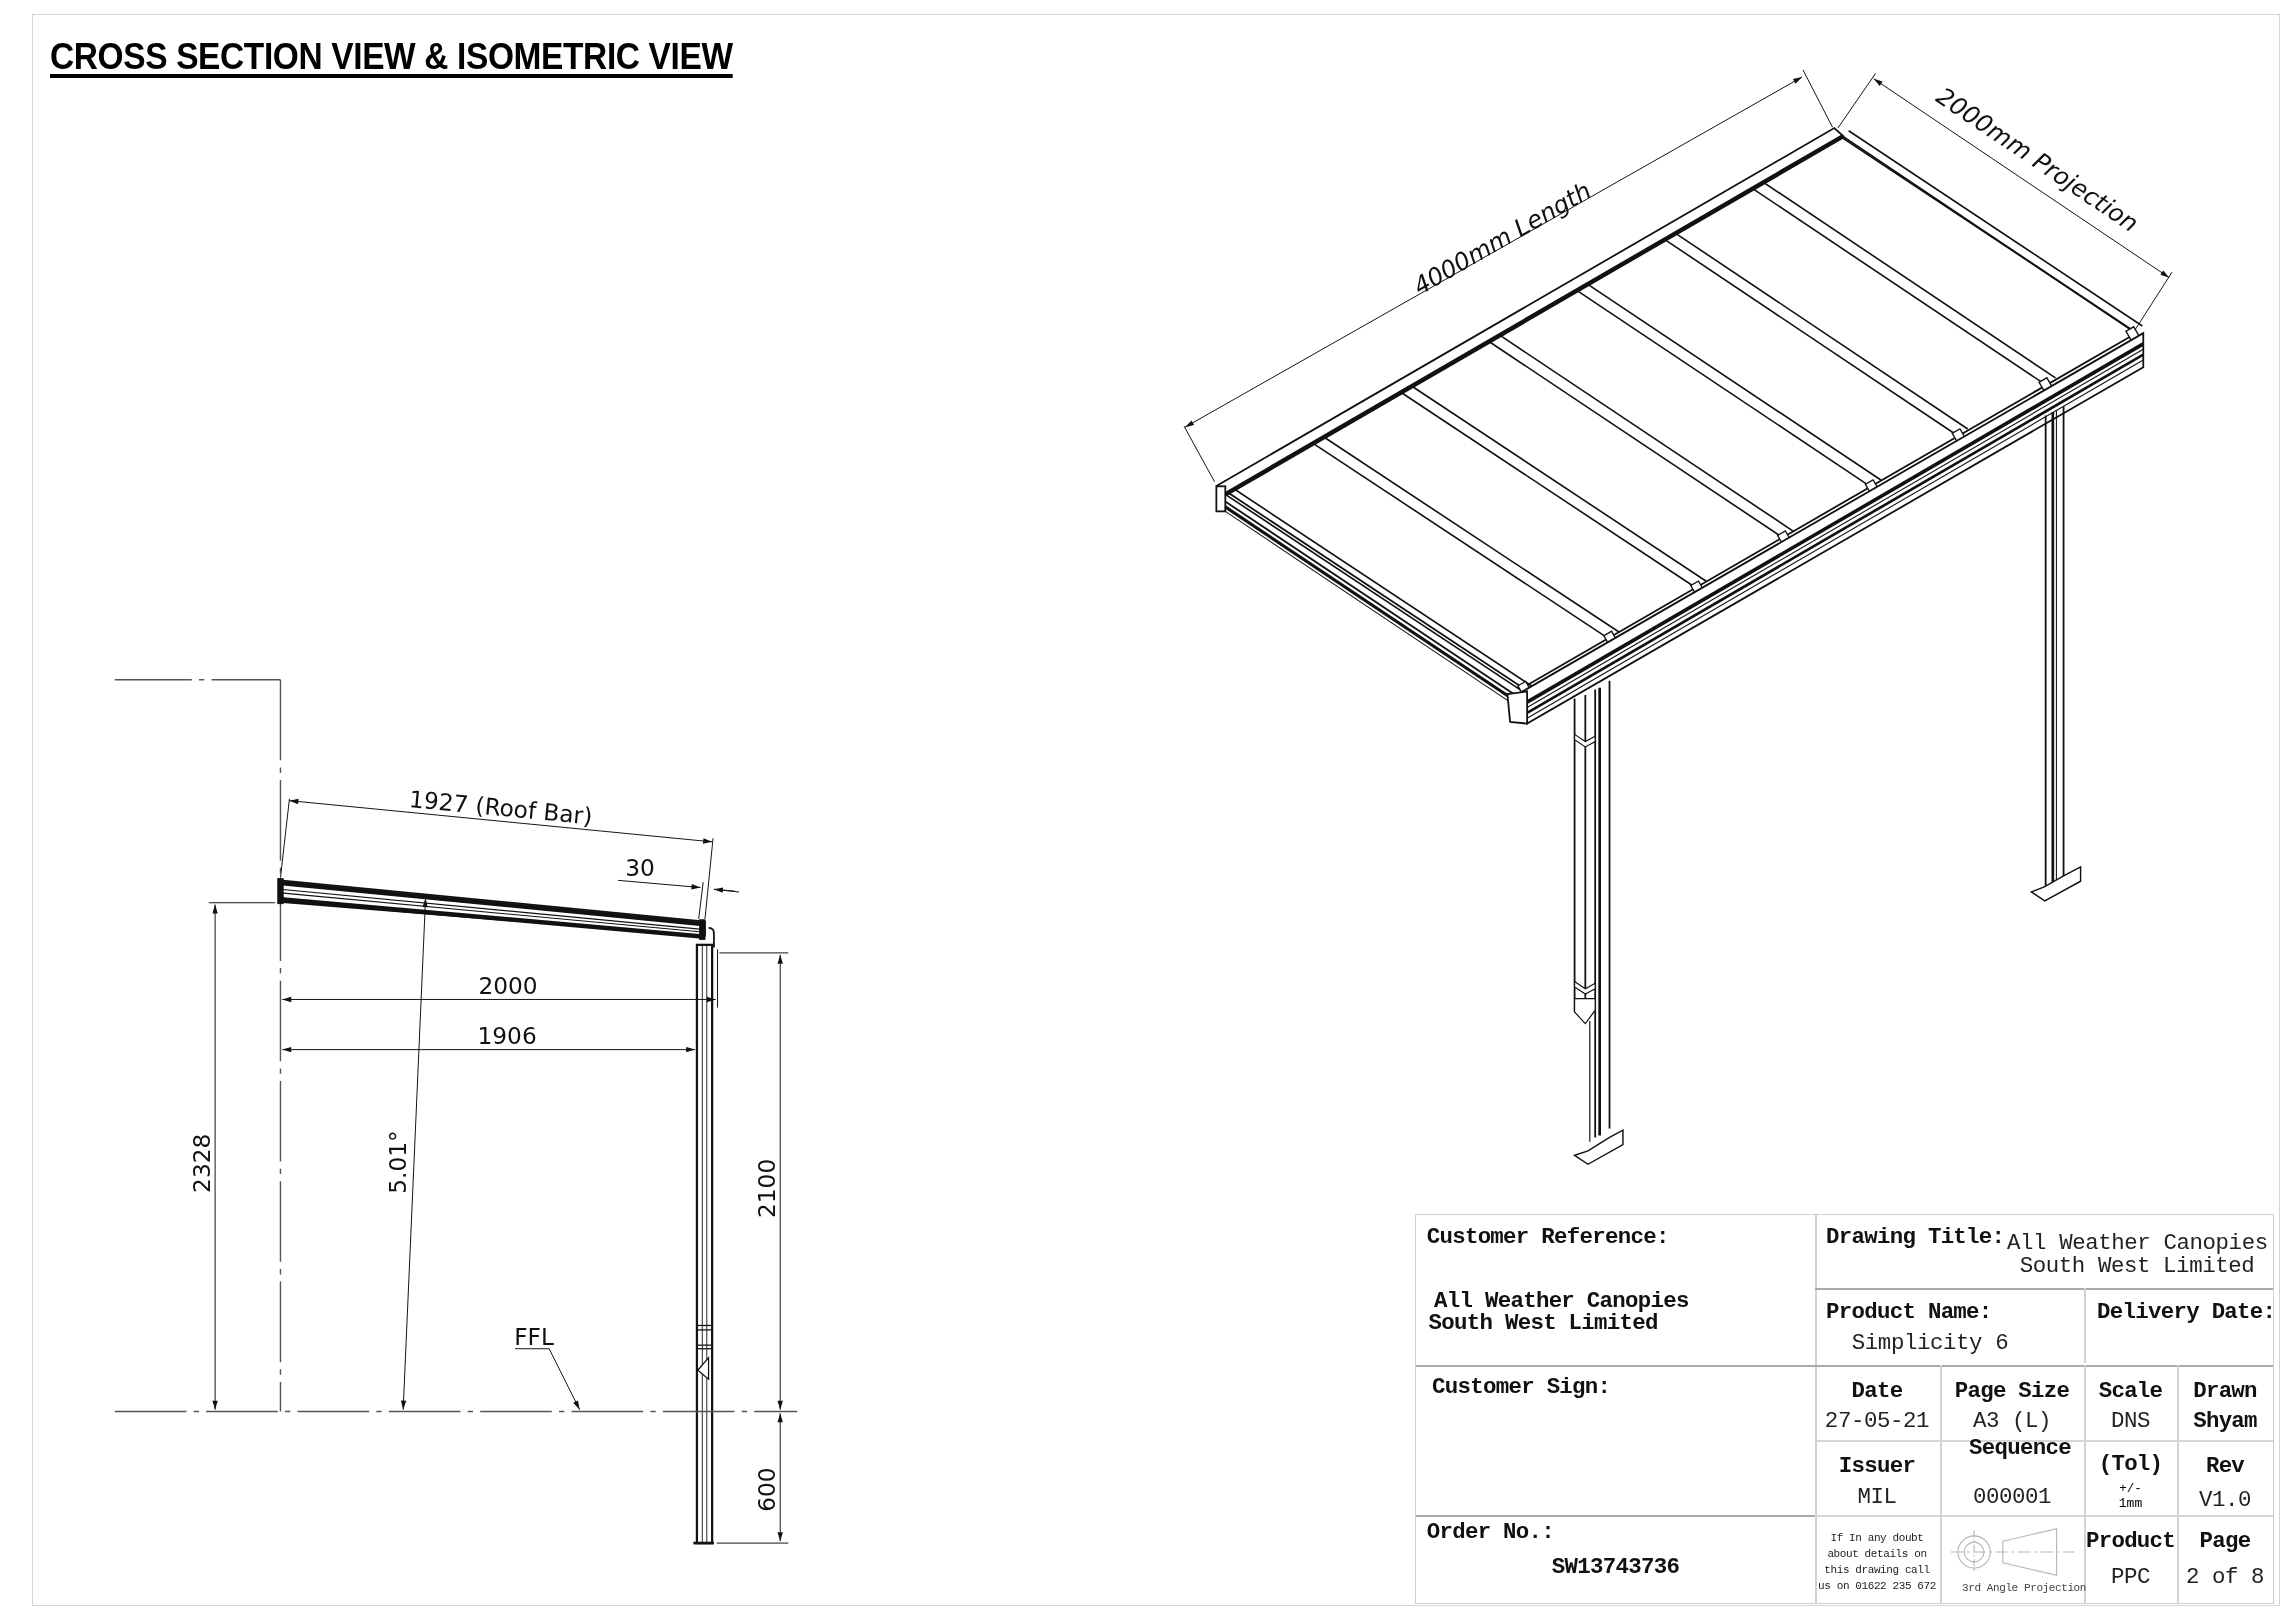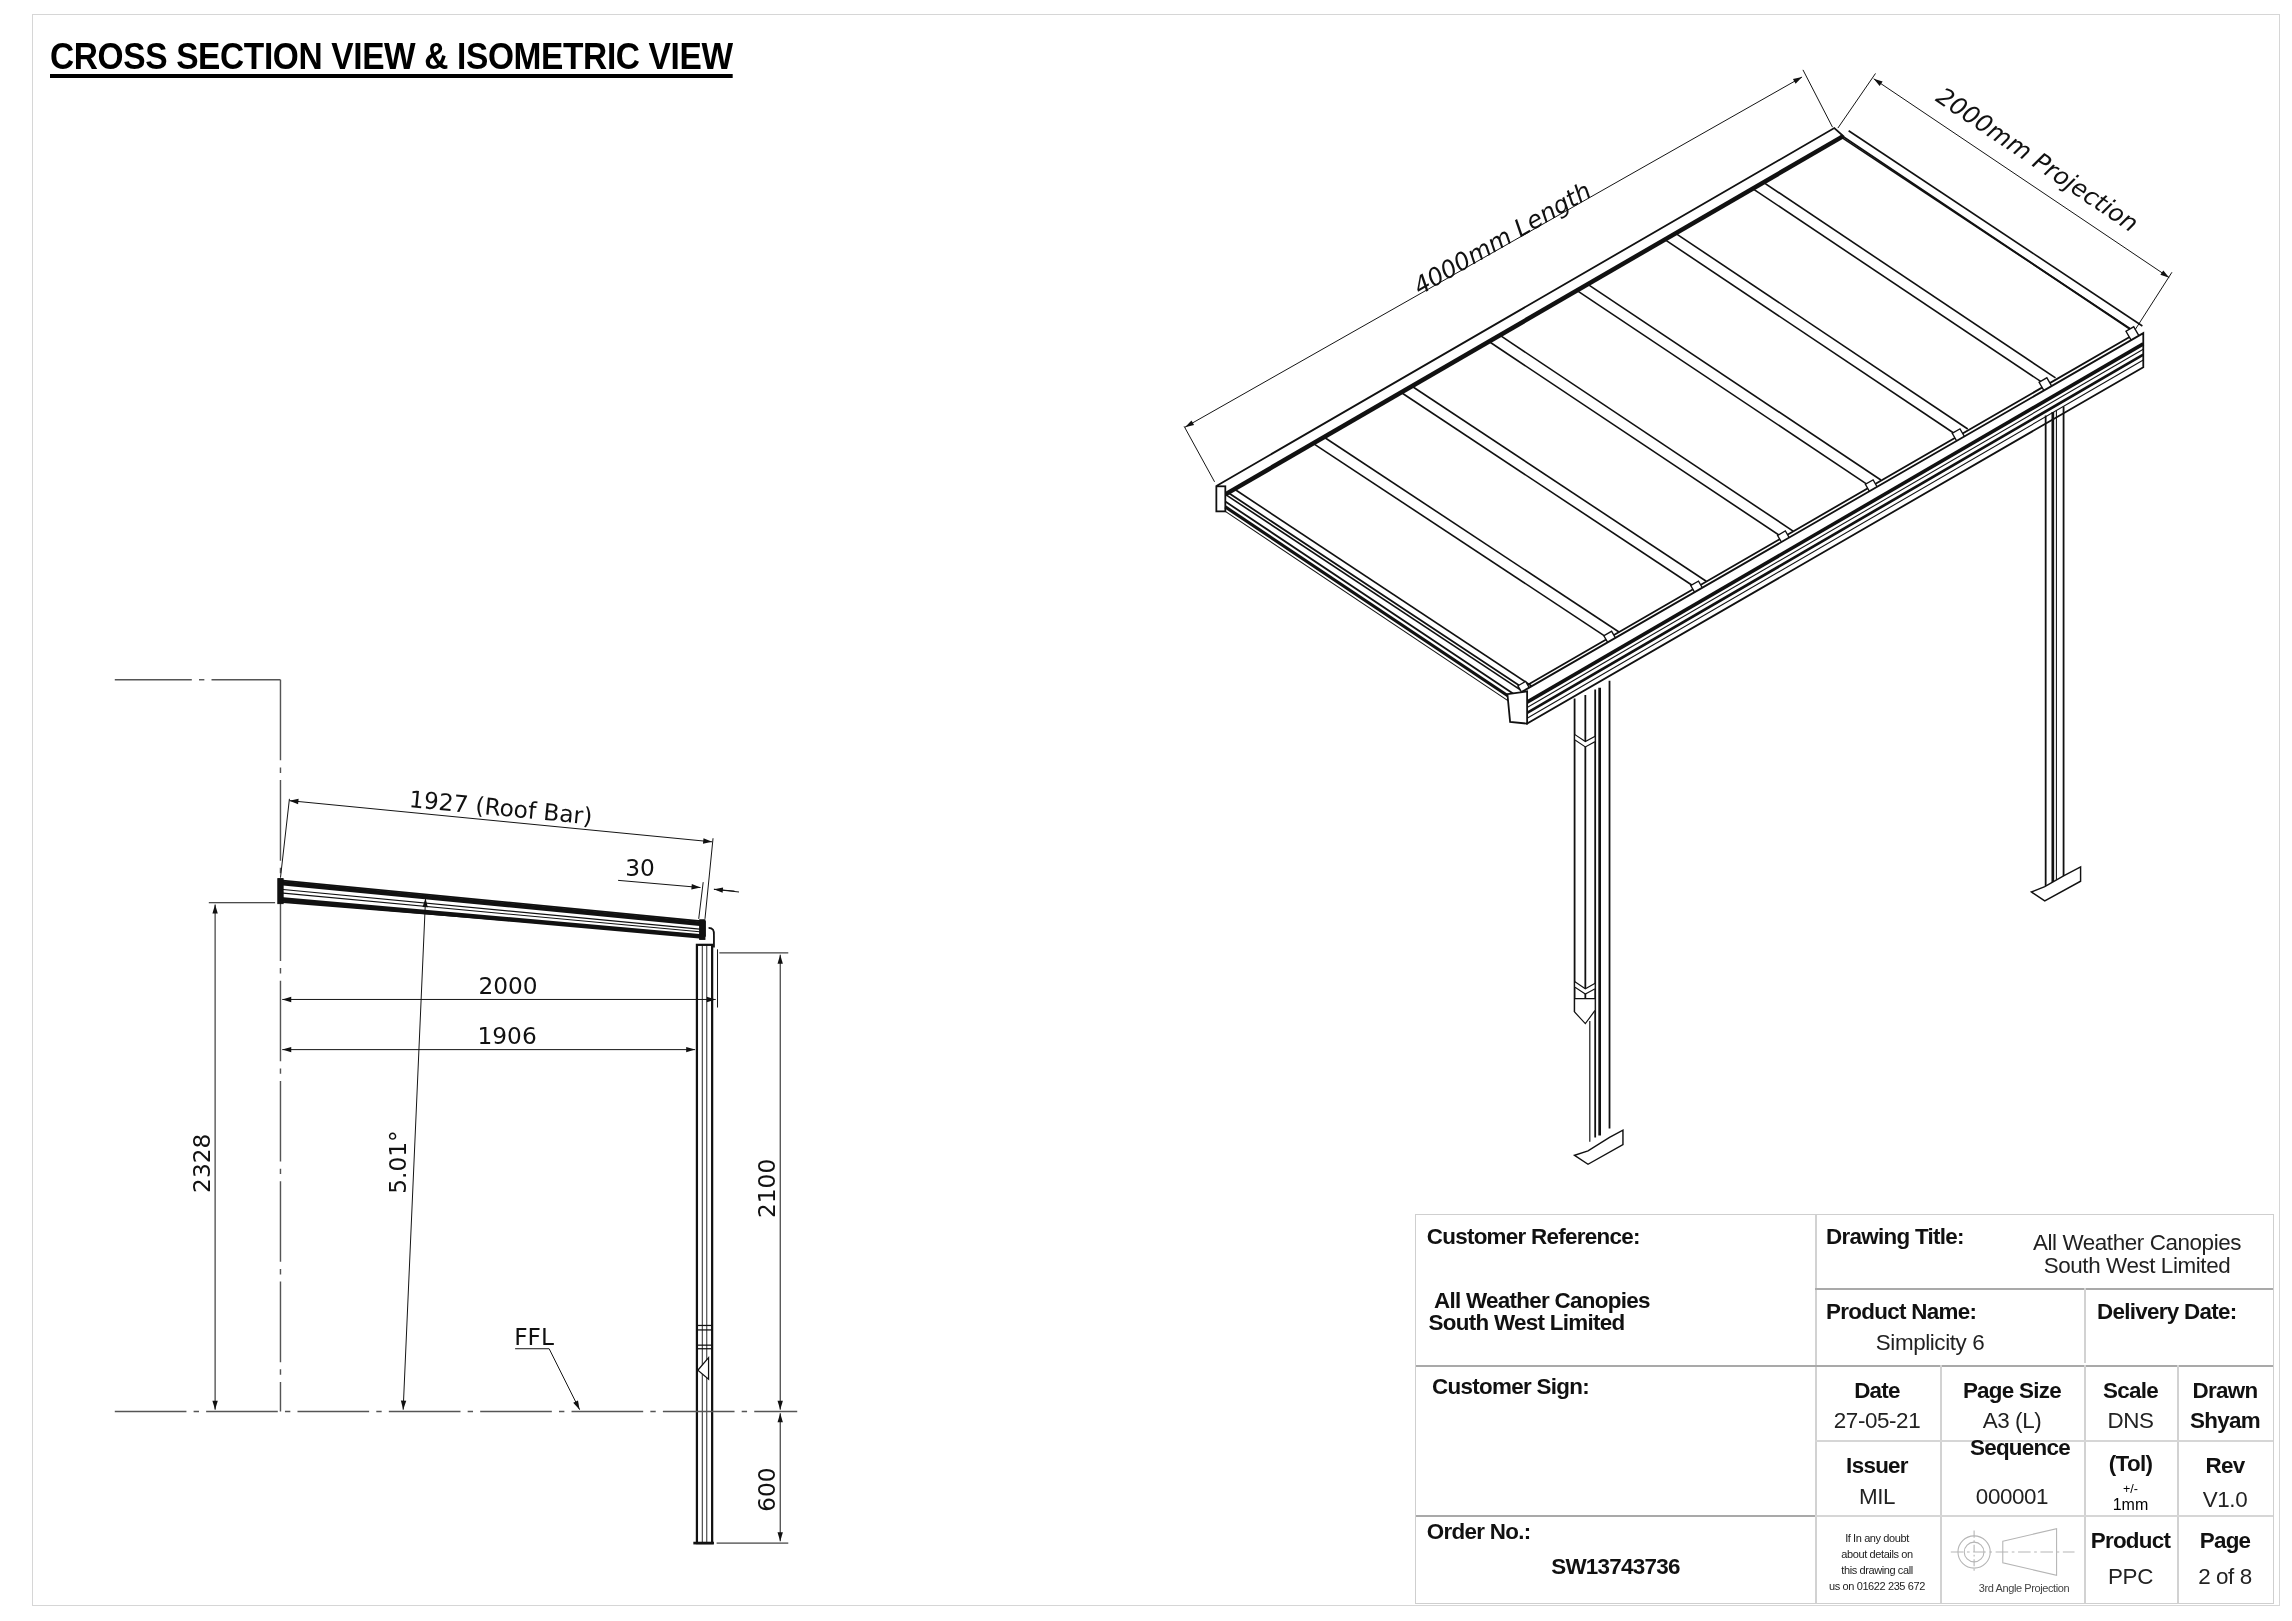--- a/index.html
+++ b/index.html
@@ -7,21 +7,21 @@
          font-family: "DejaVu Sans", sans-serif; color: #000; }
   .page-border { position: absolute; left: 32px; top: 14.3px; width: 2248px; height: 1592px;
                  border: 1.8px solid #d6d6d6; box-sizing: border-box; }
   .sheet-title { position: absolute; left: 50px; top: 36px; font-family: "Liberation Sans", sans-serif;
                  font-weight: bold; font-size: 36px; letter-spacing: -0.4px; text-decoration: underline;
                  text-decoration-thickness: 3.6px; text-underline-offset: 5.4px; transform: scaleX(0.93);
                  transform-origin: left top; white-space: nowrap; }
   svg.drawing { position: absolute; left: 0; top: 0; }
   svg text { font-family: "DejaVu Sans", sans-serif; fill: #111; }
   .tb { position: absolute; left: 1415px; top: 1214px; width: 859px; height: 390px;
-        border: 1.8px solid #cfcfcf; box-sizing: border-box; font-family: Liberation Sans, sans-serif; }
+        border: 1.8px solid #cfcfcf; box-sizing: border-box; font-family: Liberation Mono, monospace; }
   .cell { position: absolute; box-sizing: border-box; }
   .lbl { font-weight: bold; font-size: 22.4px; color: #111; white-space: nowrap; letter-spacing: -0.7px; }
   .val { font-size: 22.4px; color: #222; font-weight: 300; white-space: nowrap; letter-spacing: -0.4px; }
   .c { text-align: center; }
   .vline { position: absolute; width: 1.8px; background: #d2d2d2; }
   .hline { position: absolute; height: 1.8px; background: #a9a9a9; }
   .hline.light { background: #d6d6d6; }
   .small { font-size: 11px; line-height: 16px; color: #222; letter-spacing: -0.4px; }
 </style>
 </head>
@@ -275,21 +275,21 @@
   <div class="cell lbl c" style="left:761px; top:193px; width:96px;">Shyam</div>
 
   <div class="cell lbl c" style="left:399px; top:238px; width:124px;">Issuer</div>
   <div class="cell val c" style="left:399px; top:269px; width:124px;">MIL</div>
 
   <div class="cell lbl c" style="left:524px; top:220px; width:160px;">Sequence</div>
   <div class="cell val c" style="left:524px; top:269px; width:144px;">000001</div>
 
   <div class="cell lbl c" style="left:668px; top:236px; width:93px;">(Tol)</div>
   <div class="cell c" style="left:668px; top:267px; width:93px; font-size:12.5px;">+/-</div>
-  <div class="cell c" style="left:668px; top:281px; width:93px; font-size:16px;">1mm</div>
+  <div class="cell c" style="left:668px; top:281px; width:93px; font-size:13px;">1mm</div>
 
   <div class="cell lbl c" style="left:761px; top:238px; width:96px;">Rev</div>
   <div class="cell val c" style="left:761px; top:272px; width:96px;">V1.0</div>
 
   <div class="cell lbl" style="left:10.7px; top:304px;">Order No.:</div>
   <div class="cell lbl c" style="left:0; top:339px; width:399px;">SW13743736</div>
 
   <div class="cell small c" style="left:399px; top:315px; width:124px;">
     <div>If In any doubt</div>
     <div>about details on</div>

